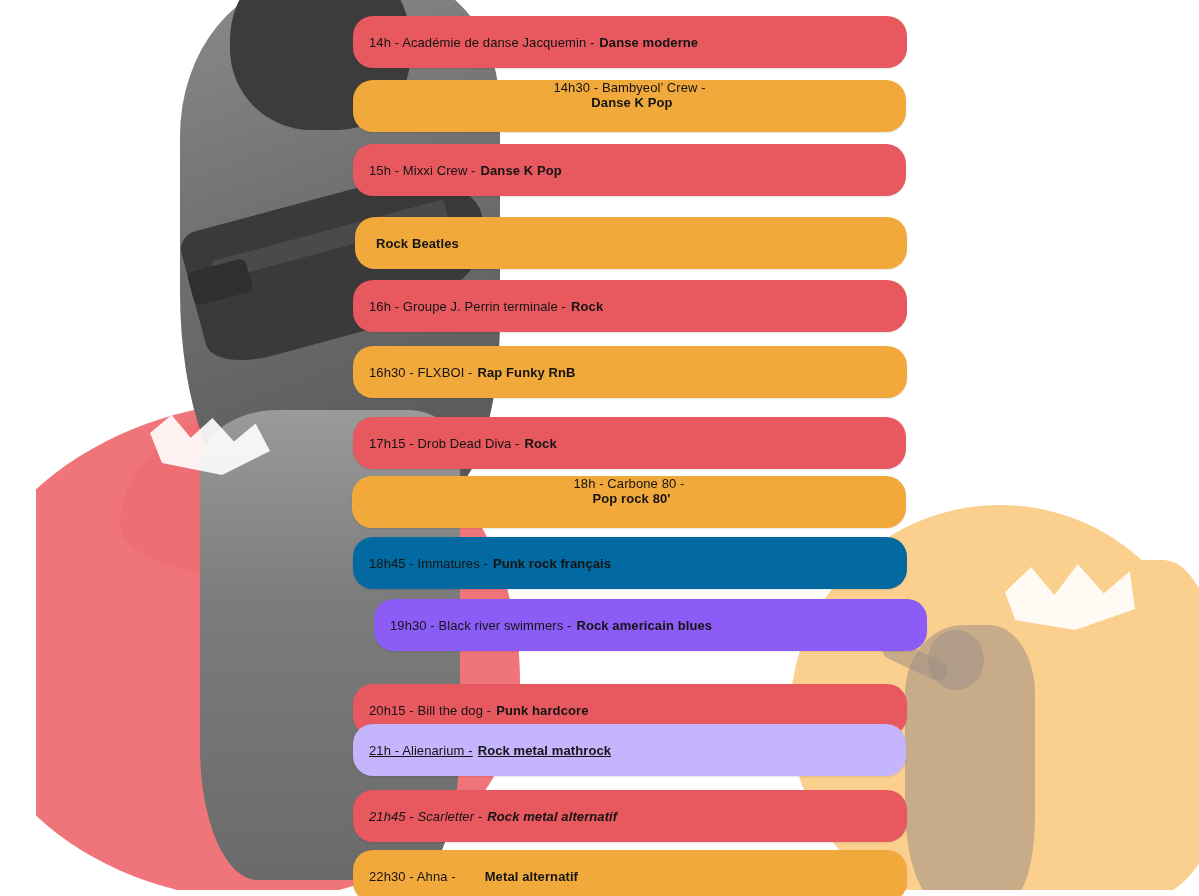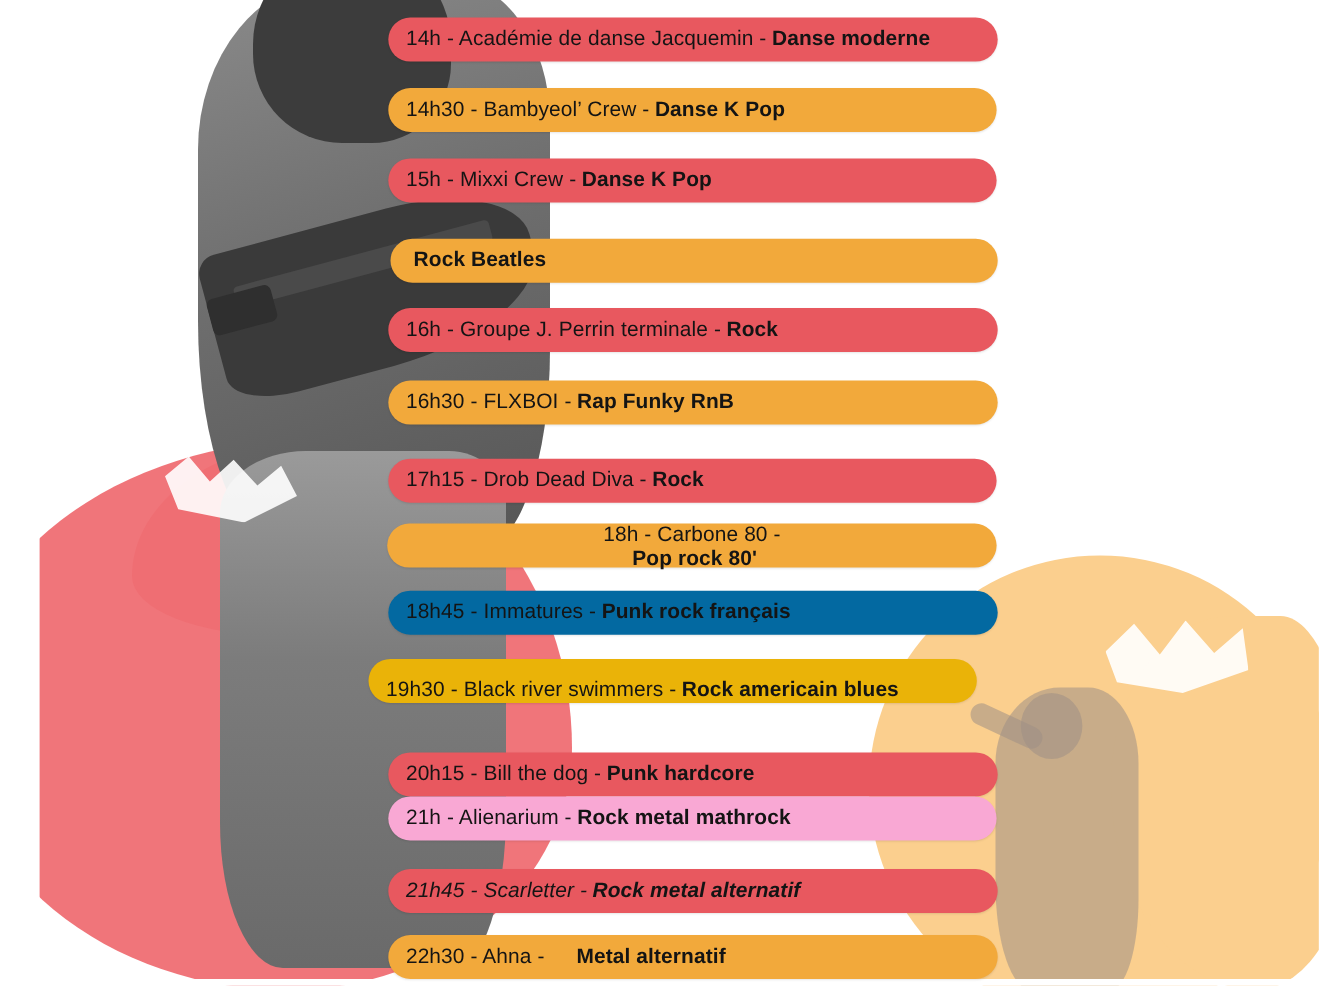--- a/index.html
+++ b/index.html
@@ -215,27 +215,27 @@
   .schedule {
     position: absolute;
     left: 0;
     top: 0;
     width: 1199px;
     height: 896px;
   }
 
   .slot {
     position: absolute;
-    height: 40px;
+    height: 52px;
     border-radius: 20px;
     display: flex;
     align-items: center;
     padding: 0 16px;
     box-sizing: border-box;
-    font-size: 19px;
+    font-size: 13px;
     color: #141414;
     white-space: nowrap;
     letter-spacing: 0.1px;
     box-shadow: 0 1px 2px rgba(0,0,0,0.10);
   }
   .slot .time-artist {
     font-weight: 400;
   }
   .slot .genre {
     font-weight: 700;
@@ -271,21 +271,21 @@
 
     <div class="white-band"></div>
     <div class="white-band-bottom"></div>
   </div>
 
   <div class="schedule" id="schedule-list">
       <div class="slot" style="left: 353px; top: 16px; width: 554px; background: rgb(232, 88, 95);">
         <span class="time-artist">14h - Académie de danse Jacquemin -</span>
         <span class="genre">Danse moderne</span>
       </div>
-      <div class="slot" style="left: 353px; top: 80px; width: 553px; background: rgb(242, 169, 59);">
+      <div class="slot" style="left: 353px; top: 80px; width: 553px; background: rgb(242, 169, 59); flex-direction: column;">
         <span class="time-artist">14h30 - Bambyeol’ Crew -</span>
         <span class="genre">Danse K Pop</span>
       </div>
       <div class="slot" style="left: 353px; top: 144px; width: 553px; background: rgb(232, 88, 95);">
         <span class="time-artist">15h - Mixxi Crew -</span>
         <span class="genre">Danse K Pop</span>
       </div>
       <div class="slot" style="left: 355px; top: 217px; width: 552px; background: rgb(242, 169, 59);">
         <span class="genre">Rock Beatles</span>
       </div>
@@ -302,29 +302,29 @@
         <span class="genre">Rock</span>
       </div>
       <div class="slot" style="left: 352px; top: 476px; width: 554px; background: rgb(242, 169, 59); flex-direction: column;">
         <span class="time-artist">18h - Carbone 80 -</span>
         <span class="genre">Pop rock 80'</span>
       </div>
       <div class="slot" style="left: 353px; top: 537px; width: 554px; background: #0369a1;">
         <span class="time-artist">18h45 - Immatures -</span>
         <span class="genre">Punk rock français</span>
       </div>
-      <div class="slot" style="left: 335px; top: 599px; width: 553px; background: #eab308; align-items: flex-end;">
+      <div class="slot" style="left: 374px; top: 599px; width: 553px; background: #8b5cf6;">
         <span class="time-artist">19h30 - Black river swimmers -</span>
         <span class="genre">Rock americain blues</span>
       </div>
       <div class="slot" style="left: 353px; top: 684px; width: 554px; background: rgb(232, 88, 95);">
         <span class="time-artist">20h15 - Bill the dog -</span>
         <span class="genre">Punk hardcore</span>
       </div>
-      <div class="slot" style="left: 353px; top: 724px; width: 553px; background: #f9a8d4;">
+      <div class="slot" style="left: 353px; top: 724px; width: 553px; background: #c4b5fd; text-decoration: underline;">
         <span class="time-artist">21h - Alienarium -</span>
         <span class="genre">Rock metal mathrock</span>
       </div>
       <div class="slot" style="left: 353px; top: 790px; width: 554px; background: rgb(232, 88, 95); font-style: italic;">
         <span class="time-artist">21h45 - Scarletter -</span>
         <span class="genre">Rock metal alternatif</span>
       </div>
       <div class="slot" style="left: 353px; top: 850px; width: 554px; background: rgb(242, 169, 59); gap: 24px;">
         <span class="time-artist">22h30 - Ahna -</span>
         <span class="genre">Metal alternatif</span>

